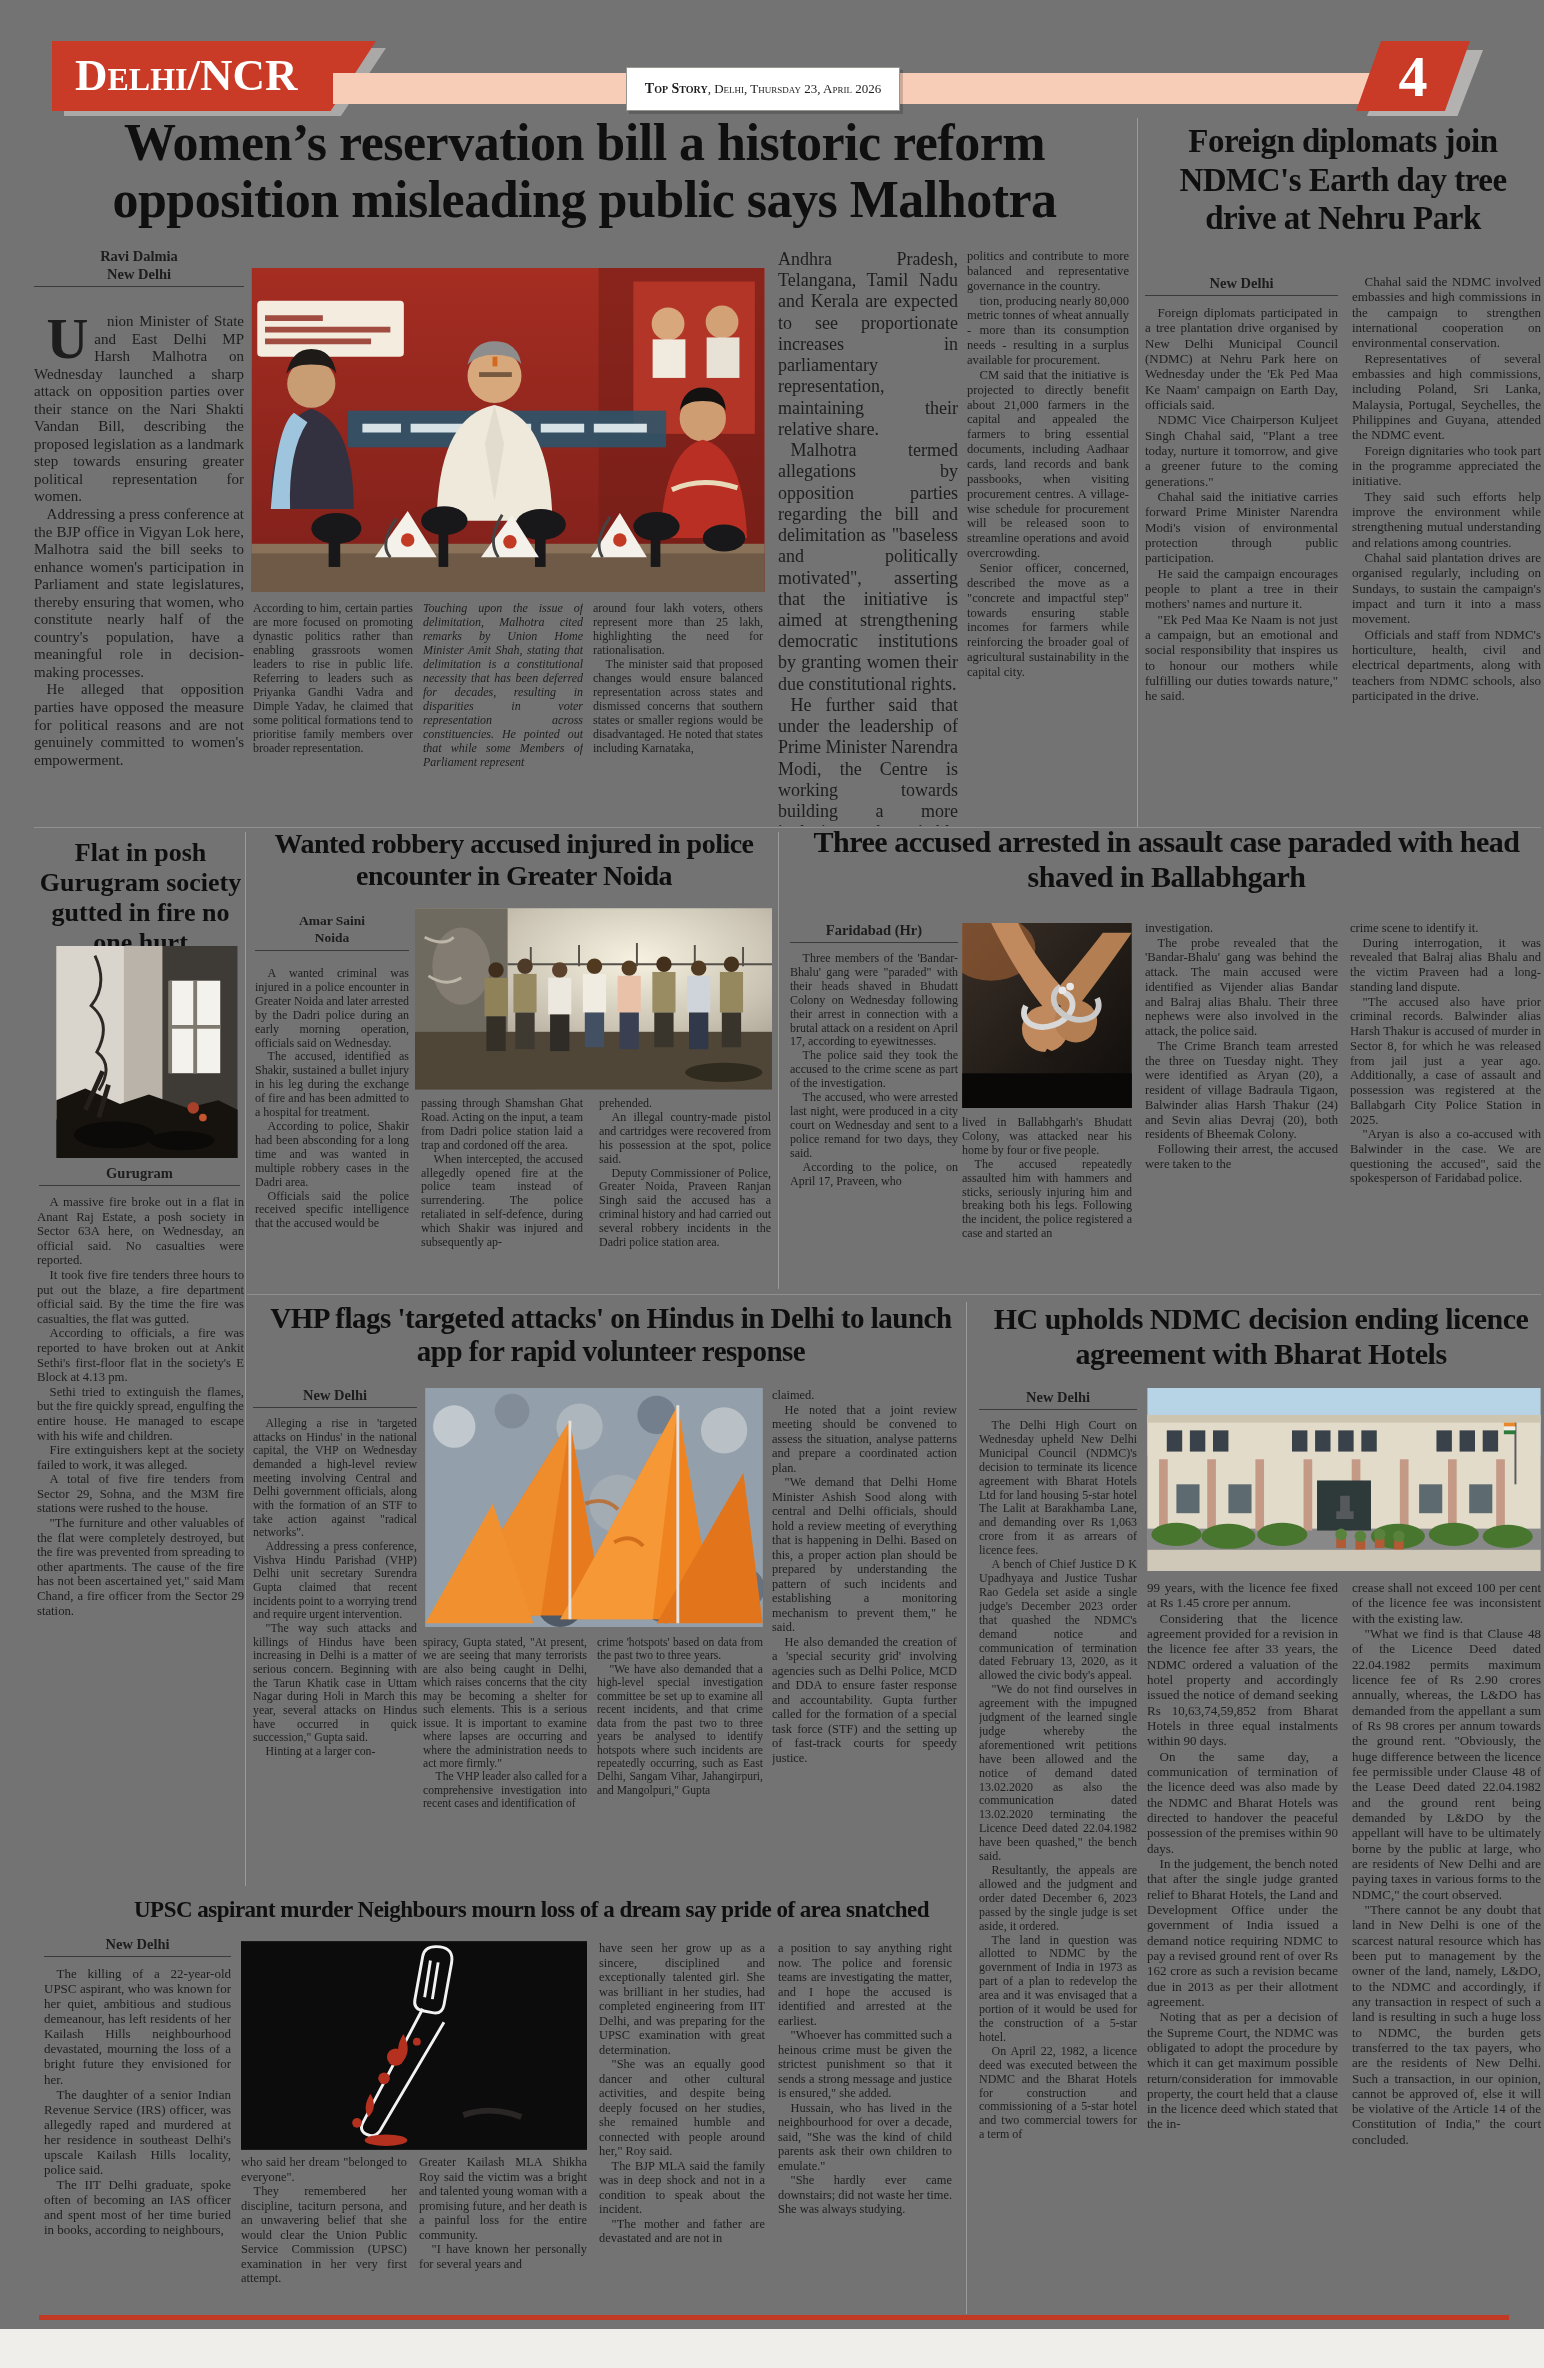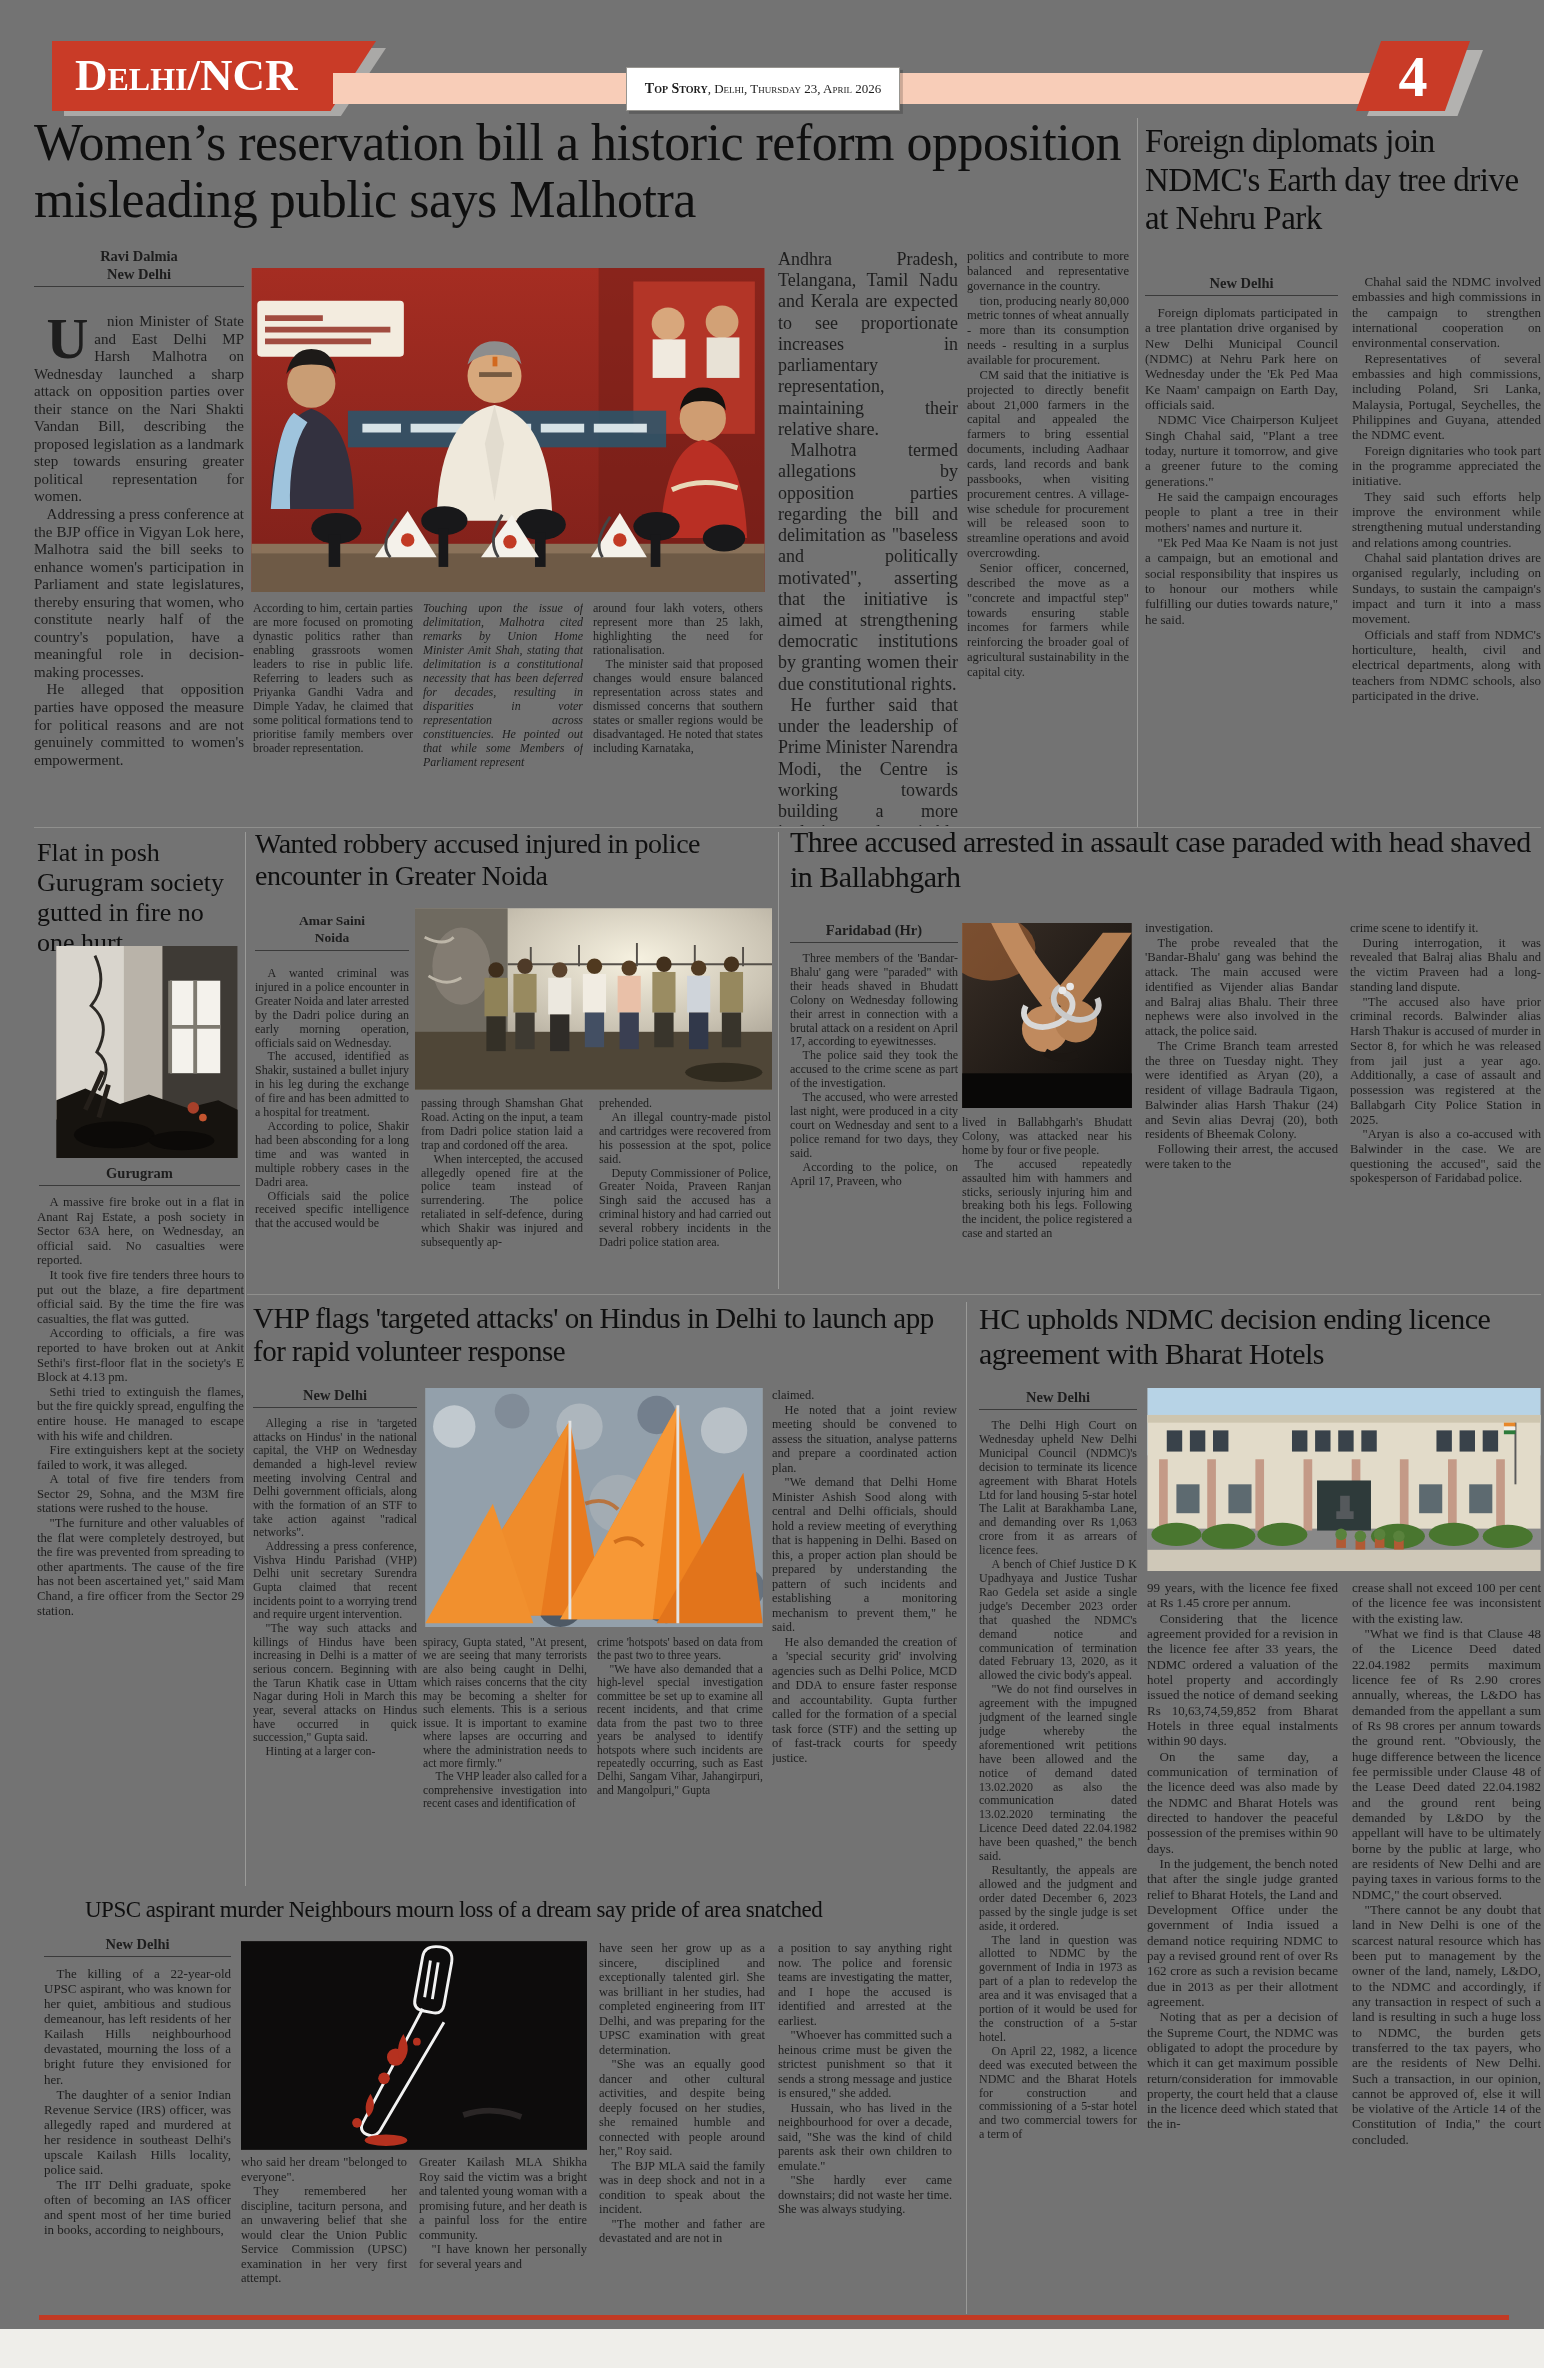--- a/index.html
+++ b/index.html
@@ -15,21 +15,21 @@
   .masthead-box { position:absolute; left:626px; top:67px; width:272px; height:42px; background:#fff;
                   border:1px solid #979590; box-shadow:2.9px 2.9px 0 rgba(0,0,0,.18); text-align:center;
                   line-height:41px; font-variant:small-caps; font-size:13px; white-space:nowrap; }
   .masthead-box b { font-size:14px; }
   .pagenum-shadow { position:absolute; left:1367px; top:50px; width:116px; height:66px; background:#b3b2b0;
                     clip-path:polygon(22% 0,100% 0,78% 100%,0 100%); }
   .pagenum-tab { position:absolute; left:1356px; top:41px; width:114px; height:70px; background:#c93b27;
                  clip-path:polygon(22% 0,100% 0,78% 100%,0 100%); color:#fff; text-align:center;
                  font-weight:700; font-size:58px; line-height:71px; }
   
-  .headline { position:absolute; font-weight:400; color:#0f0f0f; letter-spacing:-0.5px; }
+  .headline { position:absolute; font-weight:700; color:#0f0f0f; letter-spacing:-0.5px;text-align:center; }
   .byline, .dateline { position:absolute; text-align:center; font-weight:700; font-size:14.5px; line-height:1.25;
                        border-bottom:1.9px solid #3a3a3a; padding-bottom:2.9px; }
   .col { position:absolute; text-align:justify; overflow:hidden; color:#1d1d1d; }
   .col p { margin:0; text-indent:12.6px; }
   .col p:first-child { text-indent:12.6px; }
   .col.flush p:first-child { text-indent:0; }
   .col .lead { text-indent:0; }
   .dropcap { float:left; font-size:58px; line-height:46px; font-weight:700; padding:2.9px 5.8px 0 0; }
   .vrule { position:absolute; width:1px; background:#9a9a98; }
   .hrule { position:absolute; height:1px; background:#8f8f8d; }
@@ -153,20 +153,21 @@
   </section>
 
   <div class="vrule" style="left:1137px;top:118px;height:710px;"></div>
 
   <section>
     <h2 class="headline" style="left:1145px;top:122px;width:396px;font-size:33px;line-height:1.17;margin:0;">Foreign diplomats join NDMC's Earth day tree drive at Nehru Park</h2>
     <div class="dateline" style="left:1145px;top:274px;width:193px;">New Delhi</div>
     <div class="col" style="left:1145px;top:305px;width:193px;height:521px;font-size:13px;line-height:1.18;">
         <p>Foreign diplomats participated in a tree plantation drive organised by New Delhi Municipal Council (NDMC) at Nehru Park here on Wednesday under the 'Ek Ped Maa Ke Naam' campaign on Earth Day, officials said.</p>
         <p>NDMC Vice Chairperson Kuljeet Singh Chahal said, "Plant a tree today, nurture it tomorrow, and give a greener future to the coming generations."</p>
+        <p>Chahal said the initiative carries forward Prime Minister Narendra Modi's vision of environmental protection through public participation.</p>
         <p>He said the campaign encourages people to plant a tree in their mothers' names and nurture it.</p>
         <p>"Ek Ped Maa Ke Naam is not just a campaign, but an emotional and social responsibility that inspires us to honour our mothers while fulfilling our duties towards nature," he said.</p>
       </div>
     <div class="col" style="left:1352px;top:274px;width:189px;height:552px;font-size:13px;line-height:1.18;">
         <p>Chahal said the NDMC involved embassies and high commissions in the campaign to strengthen international cooperation on environmental conservation.</p>
         <p>Representatives of several embassies and high commissions, including Poland, Sri Lanka, Malaysia, Portugal, Seychelles, the Philippines and Guyana, attended the NDMC event.</p>
         <p>Foreign dignitaries who took part in the programme appreciated the initiative.</p>
         <p>They said such efforts help improve the environment while strengthening mutual understanding and relations among countries.</p>
         <p>Chahal said plantation drives are organised regularly, including on Sundays, to sustain the campaign's impact and turn it into a mass movement.</p>
         <p>Officials and staff from NDMC's horticulture, health, civil and electrical departments, along with teachers from NDMC schools, also participated in the drive.</p>

